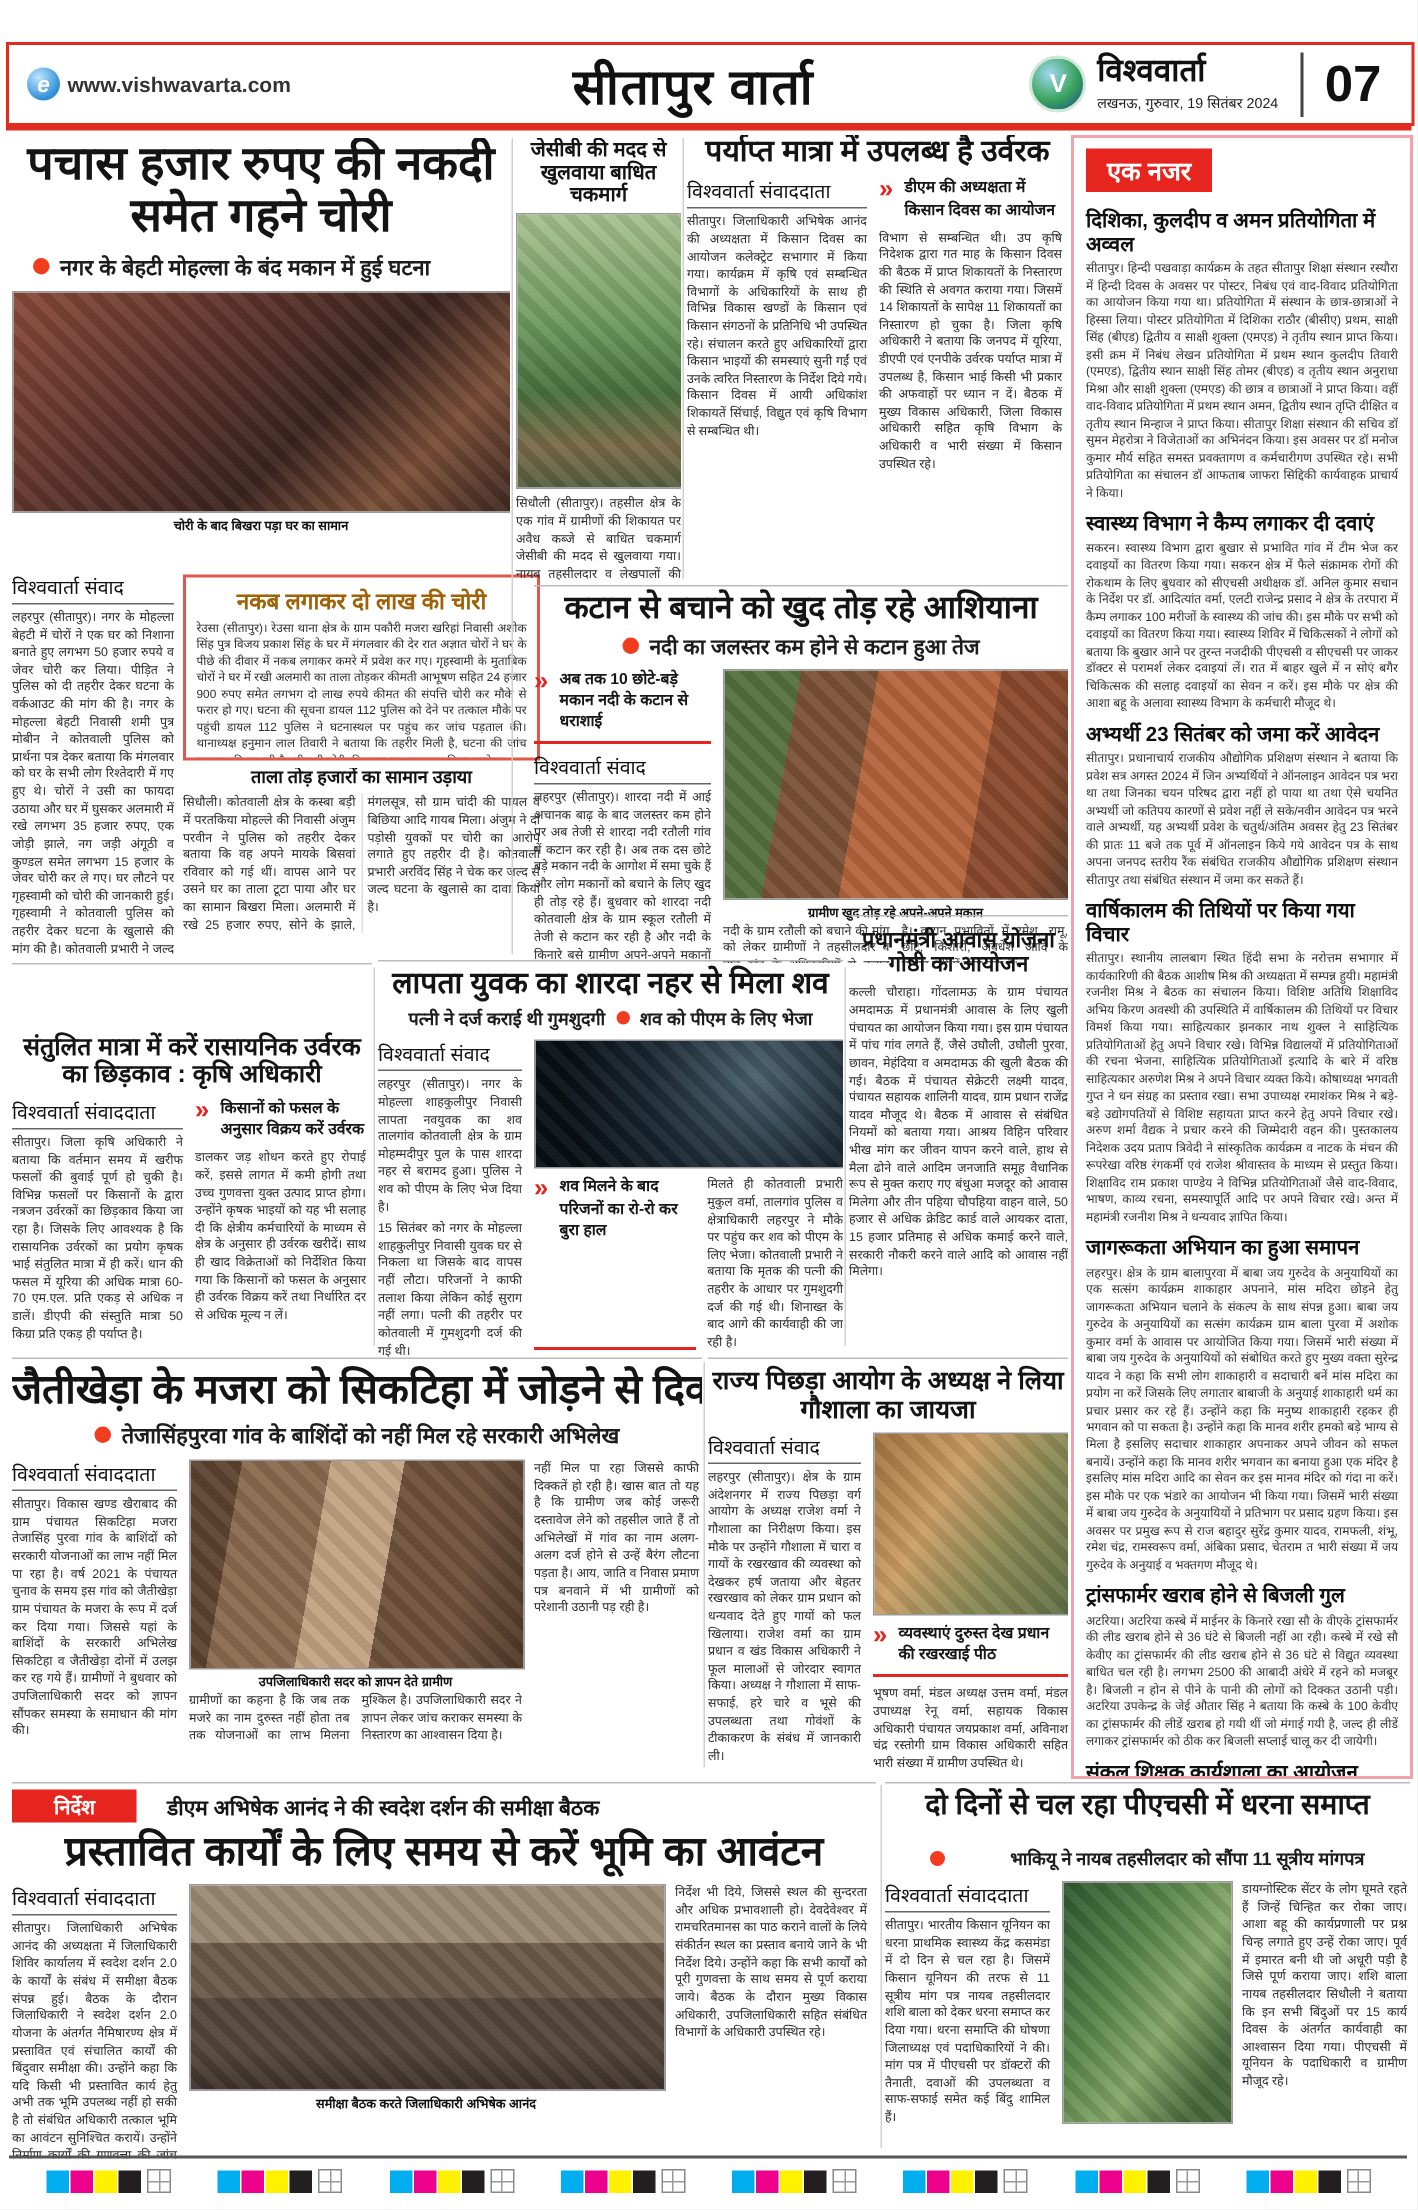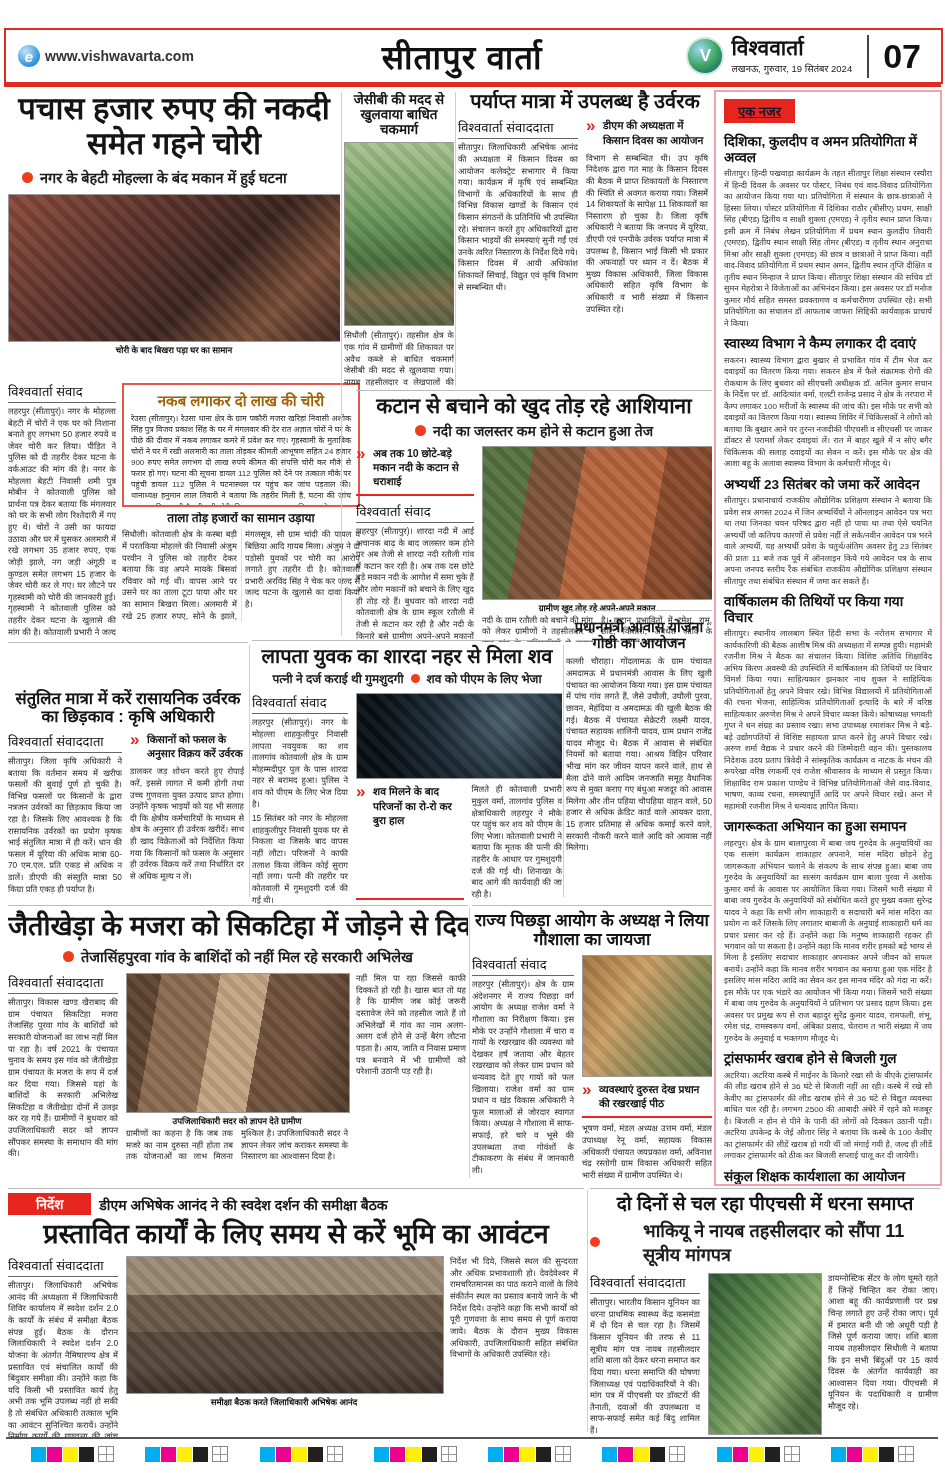--- a/index.html
+++ b/index.html
@@ -49,26 +49,26 @@
   .ph-rev{background:linear-gradient(180deg,#9b8a74 0 28%,#6b5a48 28% 55%,#55463a 55% 80%,#3d322a);}
   .ph-dhar{background:linear-gradient(120deg,#2f5730,#57854a 35%,#86a86a 60%,#49683c 85%);}
 
   
   .nbox{border:2px solid #e2574d;padding:5px 7px;box-sizing:border-box;}
   .nbox .bh{font-size:15px;font-weight:bold;text-align:center;margin-bottom:3px;color:#a16207;}
 
   
   .sidebar{position:absolute;left:714px;top:90px;width:228px;height:1096px;border:2px solid #f0a2ad;
            box-sizing:border-box;padding:7px 8px;overflow:hidden;background:#fff;}
-  .sb-head{background:#e6251f;color:#0f172a;font-weight:bold;font-size:13px;padding:3px 14px;display:inline-block;margin-bottom:4px;text-decoration:underline;}
+  .sb-head{background:#e6251f;color:#ffffff;font-weight:bold;font-size:17px;padding:3px 14px;display:inline-block;margin-bottom:4px;}
   .sb-ih{font-size:13.6px;font-weight:bold;color:#101010;margin:7px 0 3px;line-height:1.15;}
   .sb-ib{font-size:8.1px;line-height:1.42;text-align:justify;color:#333;}
 
   
-  .kicker{display:flex;align-items:center;gap:8px;}
+  .kicker{display:flex;align-items:center;gap:20px;}
   .kicker-label{background:#e6251f;color:#fff;font-weight:bold;font-size:13.5px;padding:2px 28px;}
   .kicker-text{font-weight:bold;font-size:14px;color:#161616;}
 
   
   .cbars{position:absolute;left:0;top:1446px;width:945px;display:flex;justify-content:space-evenly;align-items:center;}
   .cgrp{display:flex;gap:1px;align-items:center;}
   .csq{width:15px;height:15px;display:inline-block;}
   .c-c{background:#00adee;} .c-m{background:#ec008c;} .c-y{background:#fff100;} .c-k{background:#231f20;}
   .regmark{width:14px;height:14px;border:1px solid #888;margin-left:3px;
      background:linear-gradient(#999,#999) center/100% 1px no-repeat,linear-gradient(90deg,#999,#999) center/1px 100% no-repeat;}
@@ -255,21 +255,21 @@
         <div class="caption">समीक्षा बैठक करते जिलाधिकारी अभिषेक आनंद</div>
       </div>
       <div style="width:128px;">
         <div class="body">निर्देश भी दिये, जिससे स्थल की सुन्दरता और अधिक प्रभावशाली हो। देवदेवेश्वर में रामचरितमानस का पाठ कराने वालों के लिये संकीर्तन स्थल का प्रस्ताव बनाये जाने के भी निर्देश दिये। उन्होंने कहा कि सभी कार्यों को पूरी गुणवत्ता के साथ समय से पूर्ण कराया जाये। बैठक के दौरान मुख्य विकास अधिकारी, उपजिलाधिकारी सहित संबंधित विभागों के अधिकारी उपस्थित रहे।</div>
       </div>
     </div>
   </div>
 
   <div class="art" style="left:590px;top:1188px;width:350px;height:246px;border-top:1px solid #bbb;padding-top:4px;">
     <div class="h-xl" style="font-size:19px;white-space:nowrap;">दो दिनों से चल रहा पीएचसी में धरना समाप्त</div>
-    <div class="sub-bullet" style="font-size:18px;margin-top:4px;gap:43px;">
+    <div class="sub-bullet" style="font-size:12px;margin-top:16px;gap:43px;">
       <span class="dot" style="width:10px;height:10px;"></span>
       <span>भाकियू ने नायब तहसीलदार को सौंपा 11 सूत्रीय मांगपत्र</span>
     </div>
     <div class="row" style="margin-top:7px;">
       <div style="width:110px;">
         <div class="byline">विश्ववार्ता संवाददाता</div>
         <div class="body">सीतापुर। भारतीय किसान यूनियन का धरना प्राथमिक स्वास्थ्य केंद्र कसमंडा में दो दिन से चल रहा है। जिसमें किसान यूनियन की तरफ से 11 सूत्रीय मांग पत्र नायब तहसीलदार शशि बाला को देकर धरना समाप्त कर दिया गया। धरना समाप्ति की घोषणा जिलाध्यक्ष एवं पदाधिकारियों ने की। मांग पत्र में पीएचसी पर डॉक्टरों की तैनाती, दवाओं की उपलब्धता व साफ-सफाई समेत कई बिंदु शामिल हैं।</div>
       </div>
       <div style="width:112px;">
         <div class="photo ph-dhar" style="height:160px;"></div>

